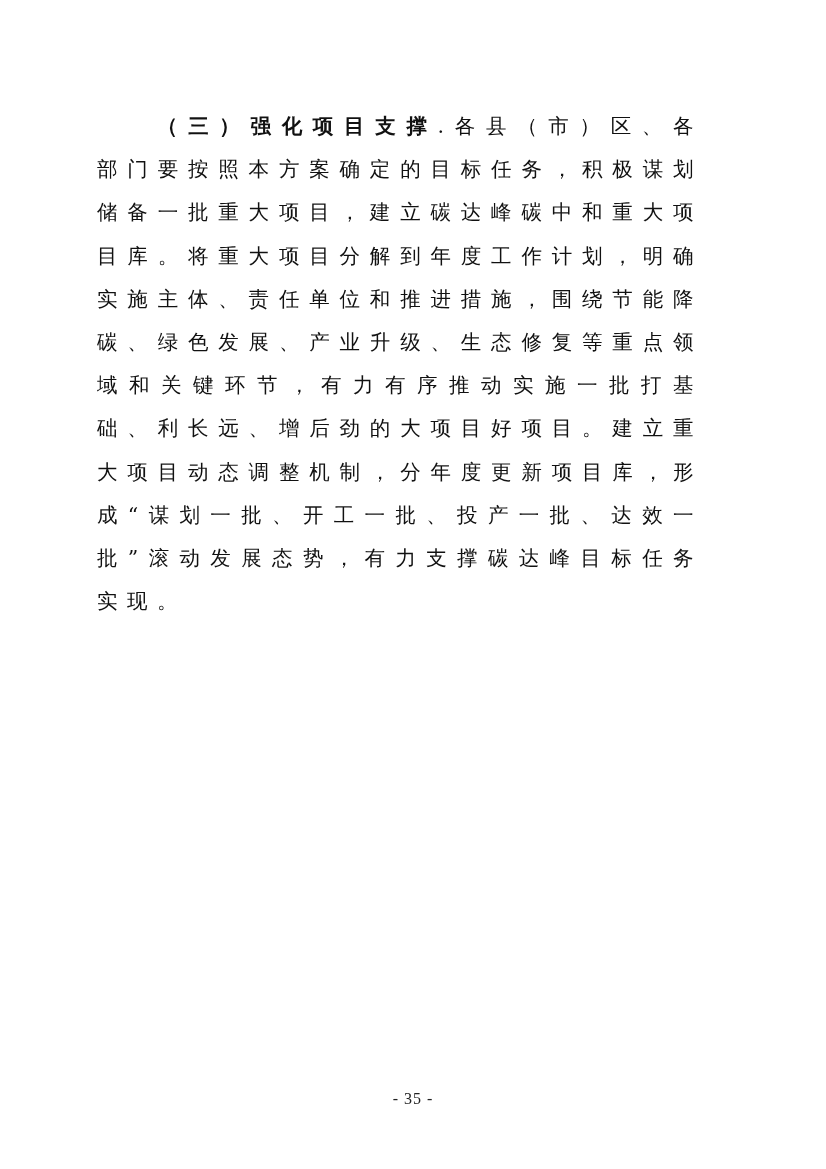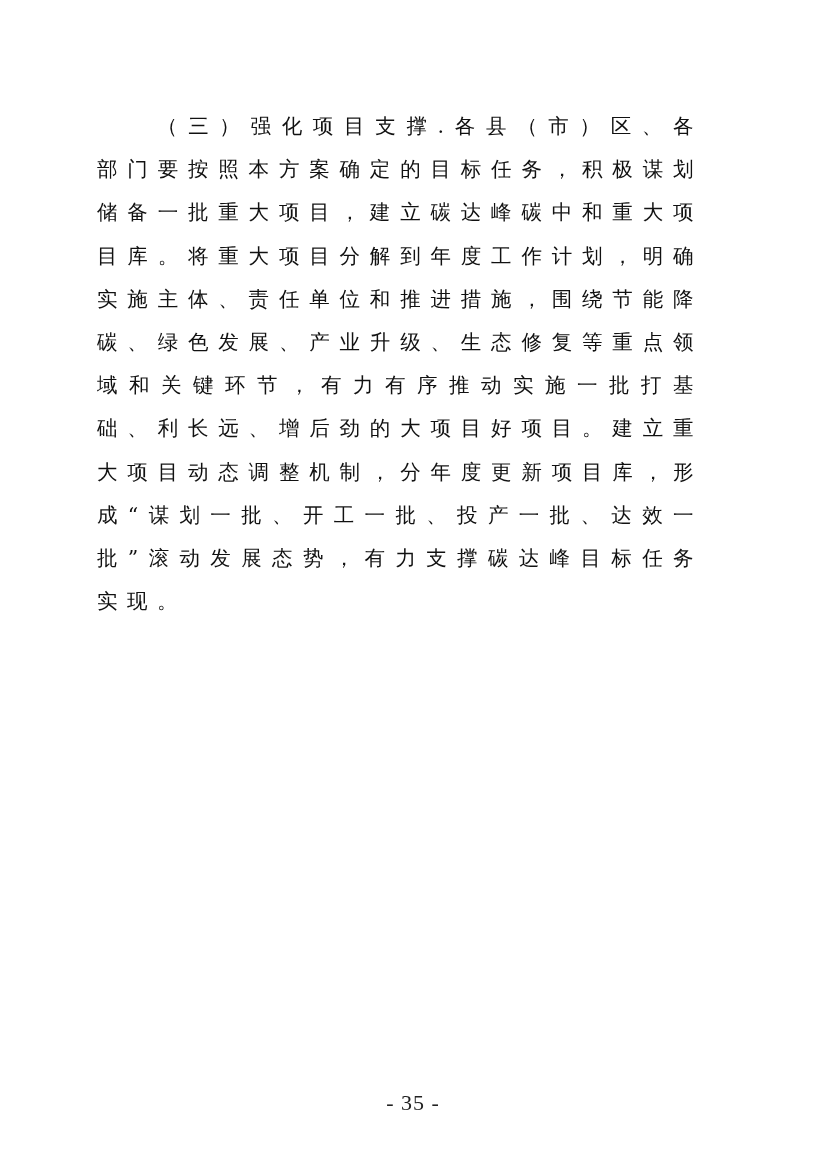--- a/index.html
+++ b/index.html
@@ -34,30 +34,30 @@
       line-height: 43.2px;
       letter-spacing: 9.5px;
       text-align: justify;
       text-indent: 60px;
       word-break: break-all;
     }
     .para + .para {
       margin-top: 0;
     }
     .heading {
-      font-weight: normal;
+      font-weight: bold;
     }
     .page-number {
       position: absolute;
       left: 0;
       width: 826px;
       top: 1090px;
       text-align: center;
       font-family: "Liberation Serif", "DejaVu Serif", serif;
-      font-size: 22px;
+      font-size: 16px;
       letter-spacing: 1px;
       color: #222222;
     }
   </style>
 </head>
 <body>
 
 <div class="page">
   <div class="body-text">
     <p class="para"><span class="heading">（三）强化项目支撑</span><span>.各县（市）区、各部门要按照本方案确定的目标任务，积极谋划储备一批重大项目，建立碳达峰碳中和重大项目库。将重大项目分解到年度工作计划，明确实施主体、责任单位和推进措施，围绕节能降碳、绿色发展、产业升级、生态修复等重点领域和关键环节，有力有序推动实施一批打基础、利长远、增后劲的大项目好项目。建立重大项目动态调整机制，分年度更新项目库，形成“谋划一批、开工一批、投产一批、达效一批”滚动发展态势，有力支撑碳达峰目标任务实现。</span></p>

